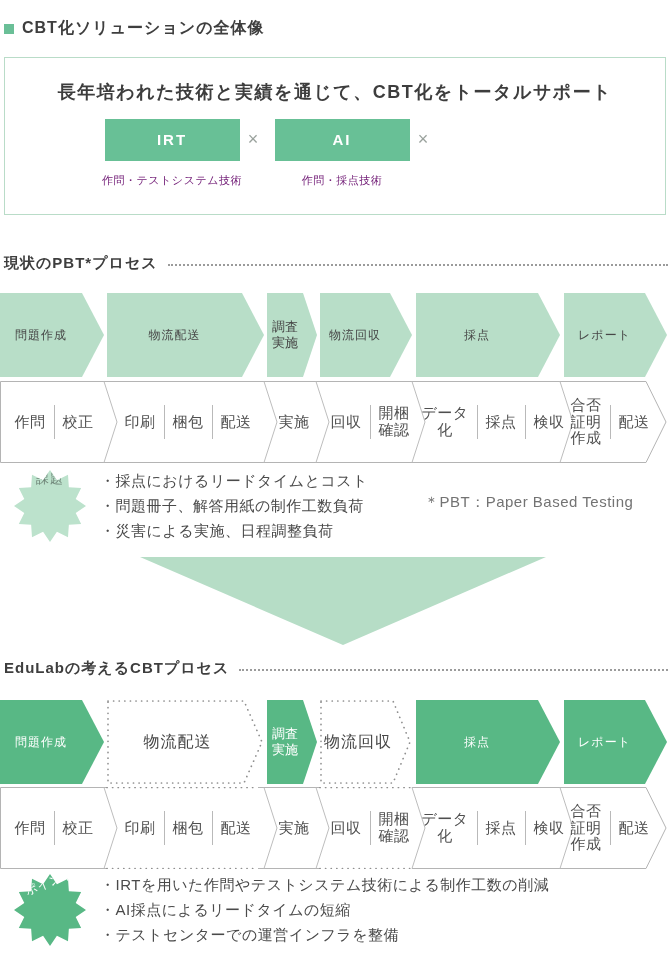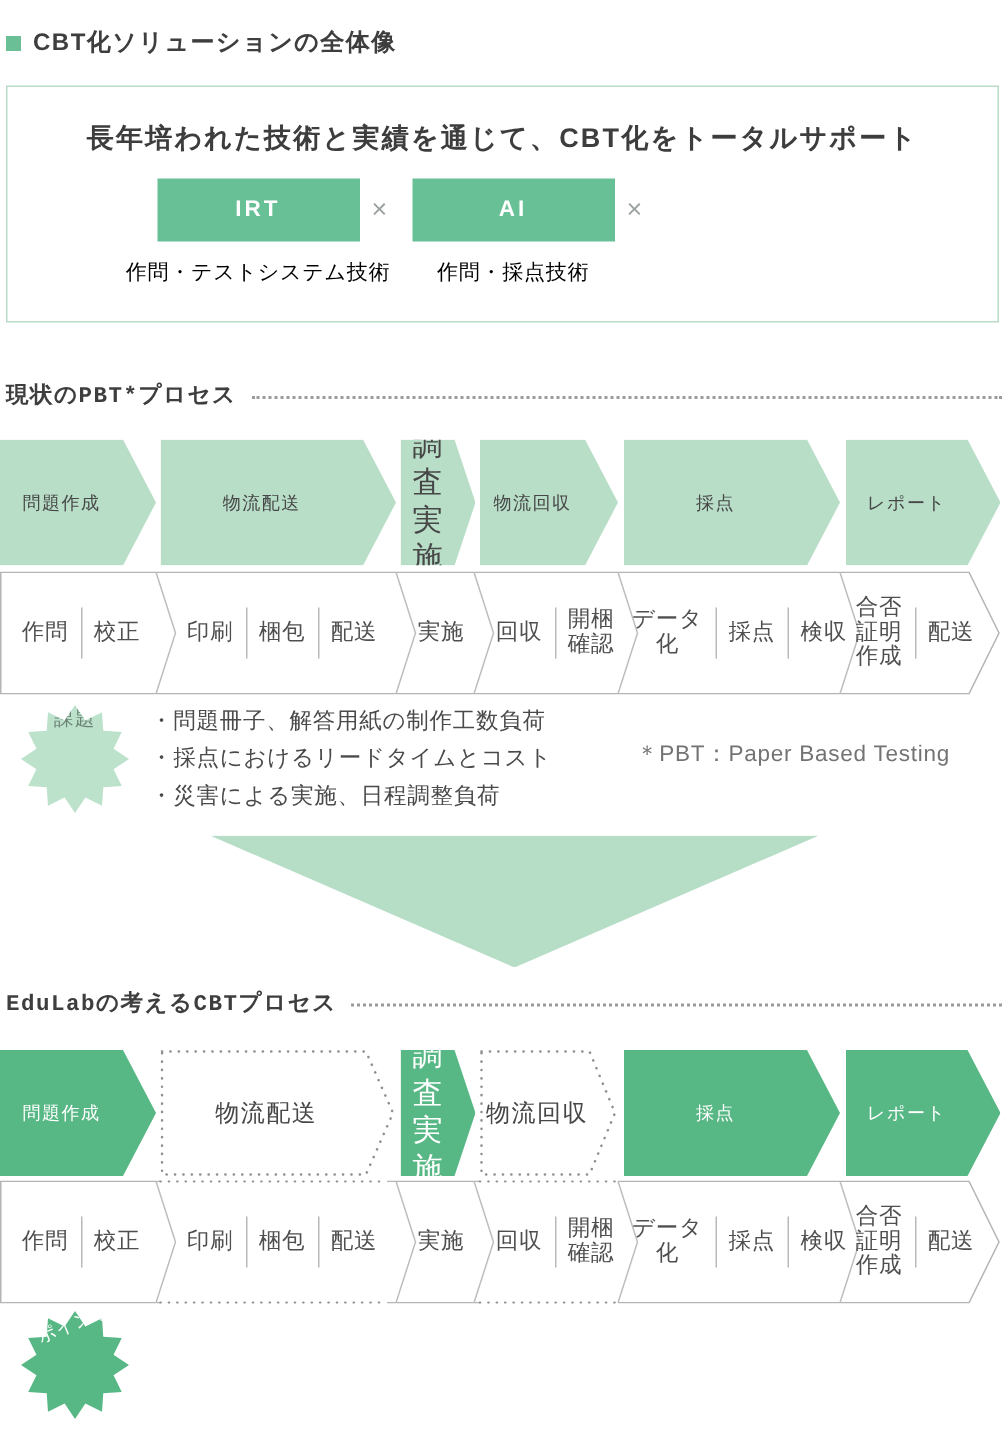--- a/index.html
+++ b/index.html
@@ -9,35 +9,35 @@
   
   .hdr{position:absolute;left:4px;top:18px;display:flex;align-items:center;gap:8px;}
   .hdr .sq{width:10px;height:10px;background:#6abf97;}
   .hdr .t{font-size:16px;font-weight:bold;color:#3e3e3e;letter-spacing:1px;}
 
   
   .hero{position:absolute;left:4px;top:57px;width:660px;height:156px;border:1px solid #b9dcc8;background:#fff;}
   .hero .headline{position:absolute;left:0;top:22px;width:100%;text-align:center;font-size:18px;font-weight:bold;color:#3d3d3d;letter-spacing:1.5px;}
   .pillar{position:absolute;top:61px;display:flex;flex-direction:column;align-items:center;}
   .pillar .pbox{width:135px;height:42px;line-height:42px;text-align:center;background:#68c096;color:#fff;font-weight:bold;font-size:15px;letter-spacing:2px;}
-  .pillar .pcap{margin-top:12px;font-size:14px;color:#000000;letter-spacing:0.5px;white-space:nowrap;}
+  .pillar .pcap{margin-top:12px;font-size:11px;color:#701a75;letter-spacing:0.5px;white-space:nowrap;}
   .mult{position:absolute;top:71px;width:22px;text-align:center;font-size:18px;color:#9aa29d;}
 
   
-  .sect{position:absolute;left:4px;right:2px;display:flex;align-items:center;font-family:Liberation Mono, monospace;}
+  .sect{position:absolute;left:4px;right:2px;display:flex;align-items:center;}
   .sect .st{font-size:15px;font-weight:bold;color:#3e3e3e;letter-spacing:1px;white-space:nowrap;}
   .sect .leader{flex:1;height:0;border-top:2px dotted #9b9b9b;margin-left:10px;margin-top:2px;}
 
   
   .arrow-row{position:absolute;left:0;width:670px;height:84px;}
   .arr{position:absolute;top:0;height:84px;display:flex;align-items:center;justify-content:center;}
   .arr span{display:block;text-align:center;font-size:12px;letter-spacing:1px;white-space:pre-line;line-height:1.25;}
   .arr.wide{clip-path:polygon(0 0,calc(100% - 22px) 0,100% 50%,calc(100% - 22px) 100%,0 100%);padding-right:22px;box-sizing:border-box;}
   .arr.narrow{clip-path:polygon(0 0,calc(100% - 14px) 0,100% 50%,calc(100% - 14px) 100%,0 100%);padding-right:14px;box-sizing:border-box;}
-  .arr.narrow span{font-size:20px;letter-spacing:0;}
+  .arr.narrow span{font-size:13px;letter-spacing:0;}
   .arr.light{background:#b8dec8;color:#474747;}
   .arr.solid{background:#58b885;color:#fff;}
   .arr-dotted{position:absolute;top:0;height:84px;}
   .arr-dotted svg{position:absolute;left:0;top:0;}
   .arr-dotted .lbl{position:absolute;left:0;top:0;width:100%;height:100%;display:flex;align-items:center;justify-content:center;padding-right:16px;box-sizing:border-box;font-size:16px;letter-spacing:1px;color:#474747;}
 
   
   .band{position:absolute;left:0;width:670px;height:82px;}
   .band svg{position:absolute;left:0;top:0;}
   .seg{position:absolute;top:0;height:82px;display:flex;align-items:center;justify-content:center;}
@@ -151,22 +151,22 @@
 作成</span>
         <i class="vd"></i>
         <span>配送</span>
     </div>
   </div>
 
   <div class="star light" style="left:14px;top:470px;">
     <span>課題</span>
   </div>
   <div class="bullets" style="top:468px;">
+    <div>・採点におけるリードタイムとコスト</div>
     <div>・問題冊子、解答用紙の制作工数負荷</div>
-    <div>・採点におけるリードタイムとコスト</div>
     <div>・災害による実施、日程調整負荷</div>
   </div>
   <div class="footnote">＊PBT：Paper Based Testing</div>
 
   <div class="tri"></div>
 
   <div class="sect" style="top:659px;">
     <div class="st">EduLabの考えるCBTプロセス</div>
     <div class="leader"></div>
   </div>
@@ -239,14 +239,19 @@
 証明
 作成</span>
         <i class="vd"></i>
         <span>配送</span>
     </div>
   </div>
 
   <div class="star solid" style="left:14px;top:874px;">
     <span>ポイント</span>
   </div>
+  <div class="bullets" style="top:872px;">
+    <div>・IRTを用いた作問やテストシステム技術による制作工数の削減</div>
+    <div>・AI採点によるリードタイムの短縮</div>
+    <div>・テストセンターでの運営インフラを整備</div>
+  </div>
 
 </div>
 
 </body></html>

